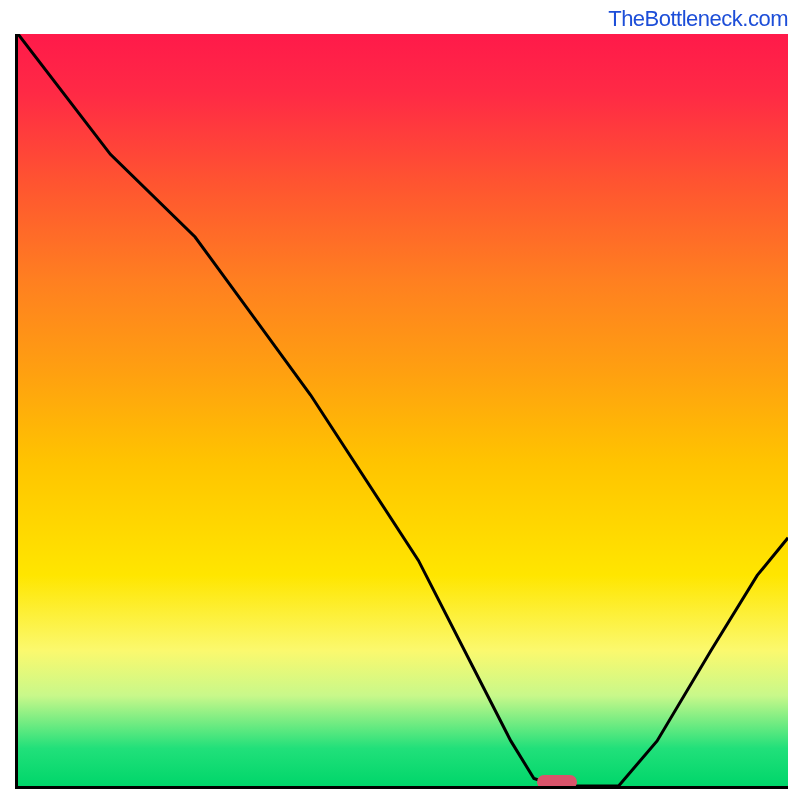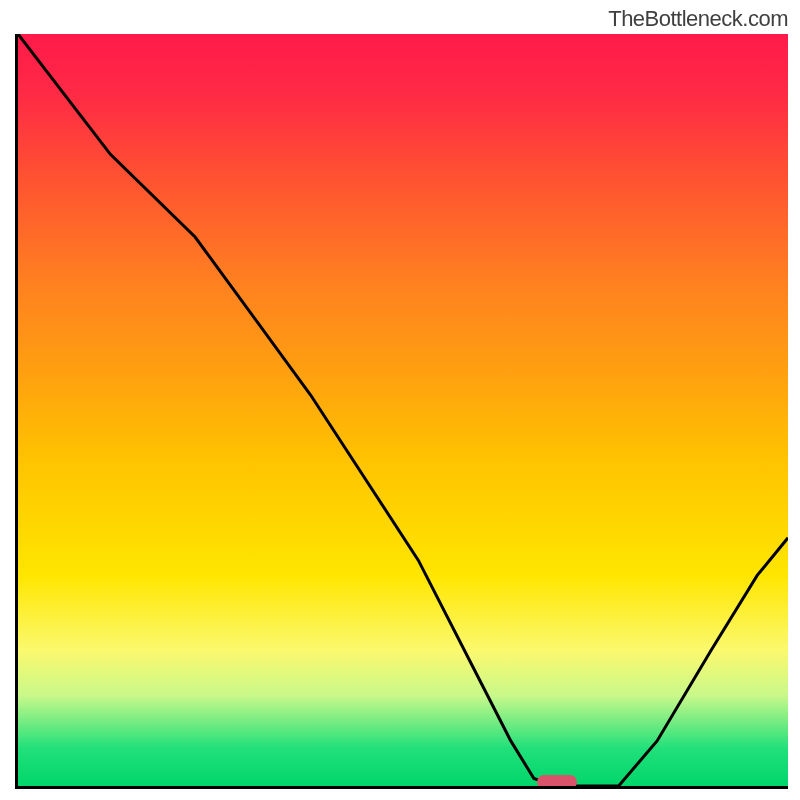--- a/index.html
+++ b/index.html
@@ -8,21 +8,21 @@
   width: 800px;
   height: 800px;
   font-family: Arial, Helvetica, sans-serif;
   position: relative;
   background: #fff;
 }
 .watermark {
   position: absolute;
   top: 6px;
   right: 12px;
-  color: #404040;
+  color: #1d4ed8;
   font-size: 22px;
   font-weight: 500;
   letter-spacing: -0.5px;
 }
 .plot-area {
   position: absolute;
   left: 15px;
   top: 34px;
   width: 770px;
   height: 752px;

